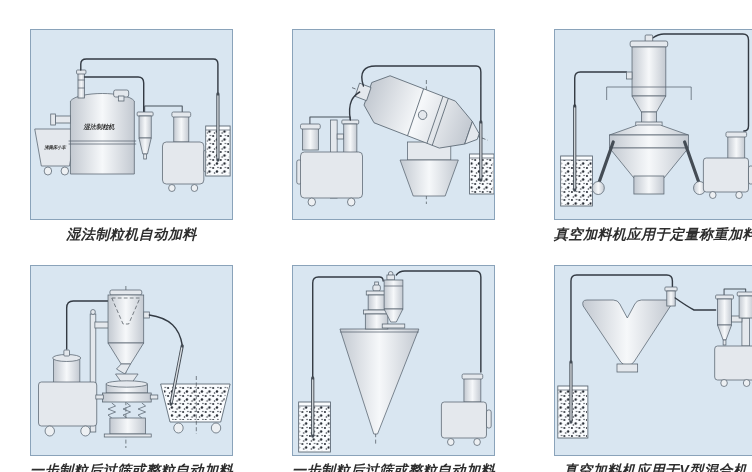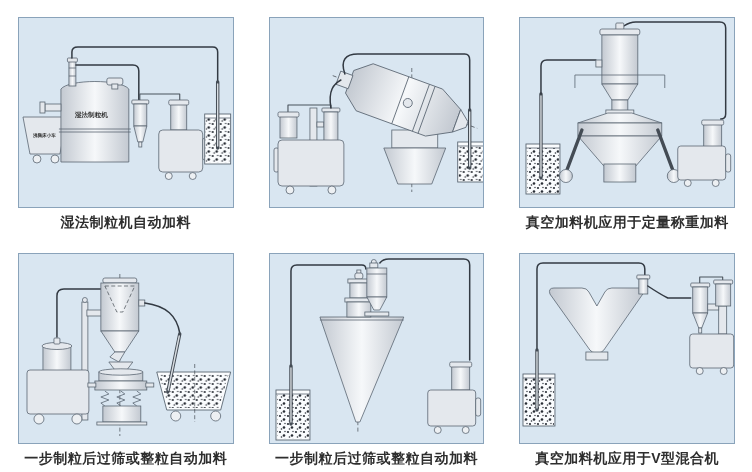--- a/index.html
+++ b/index.html
@@ -5,21 +5,21 @@
   html,body{margin:0;padding:0;}
   body{
     width:752px;height:472px;background:#ffffff;
     font-family:"Liberation Sans","DejaVu Sans",sans-serif;
   }
   .grid{
     display:grid;width:752px;height:472px;
     grid-template-columns:repeat(3,1fr);
     grid-template-rows:236px 236px;
   }
-  figure{margin:0;padding:17px 17px 0 18px;box-sizing:border-box;}
+  figure{margin:12px;padding:17px 17px 0 18px;box-sizing:border-box;font-style:italic;}
   .panel{
     height:191px;background:#d9e6f1;border:1px solid #8aa3ba;
     box-sizing:border-box;overflow:hidden;
   }
   .panel svg{display:block;width:100%;height:100%;}
   figcaption{
     text-align:center;margin-top:6px;font-size:14px;font-weight:600;
     color:#2e2e2e;letter-spacing:.5px;white-space:nowrap;
   }
   

